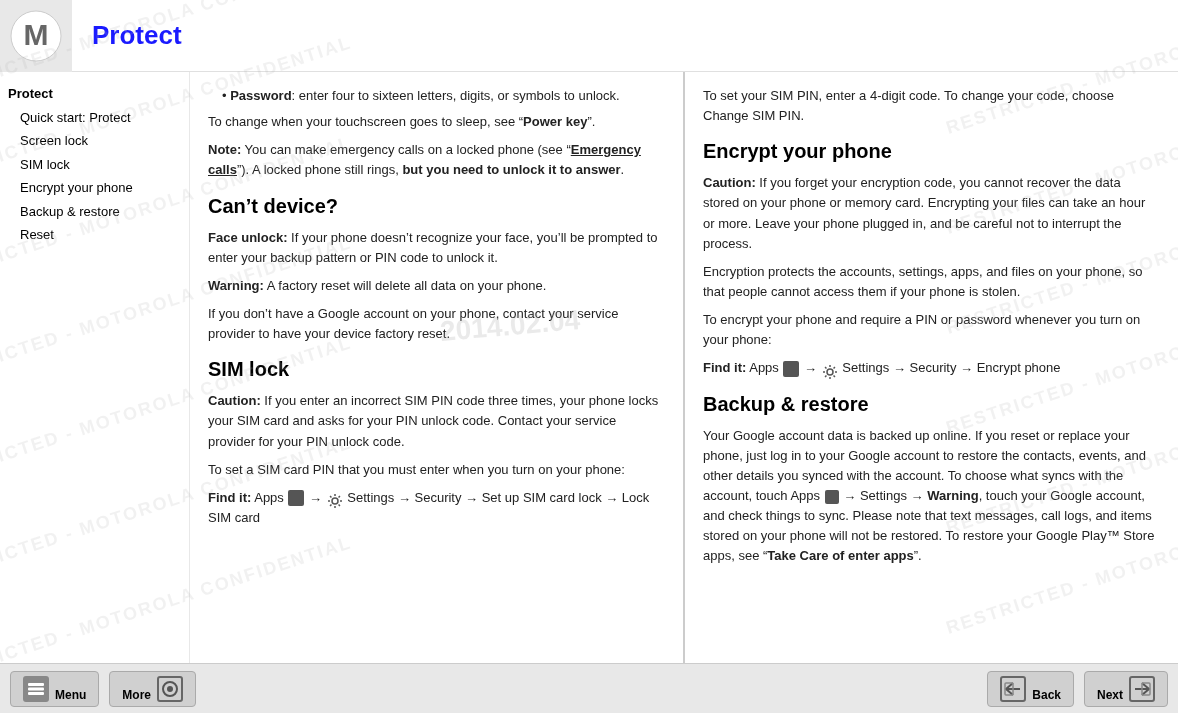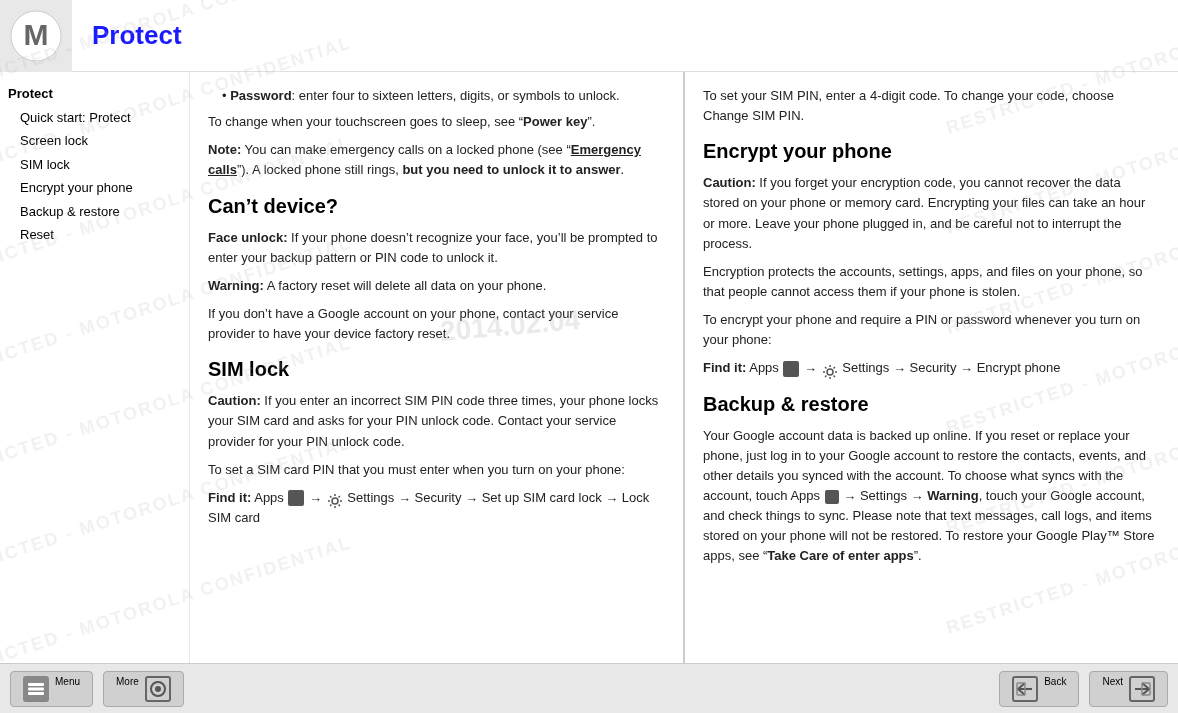--- a/index.html
+++ b/index.html
@@ -144,29 +144,29 @@
       padding: 0 10px;
       justify-content: space-between;
     }
     .footer-left, .footer-right {
       display: flex;
       gap: 10px;
       align-items: center;
     }
     .footer-btn {
       display: flex;
-      align-items: flex-start;
+      align-items: flex-end;
       gap: 6px;
       background: #d0d0d0;
       border: 1px solid #aaa;
       border-radius: 4px;
       padding: 4px 12px;
       cursor: pointer;
-      font-size: 10px;
-      font-weight: normal;
+      font-size: 12px;
+      font-weight: bold;
     }
     .btn-icon-box {
       width: 26px;
       height: 26px;
       background: #888;
       border-radius: 3px;
       display: flex;
       align-items: center;
       justify-content: center;
       color: #fff;

